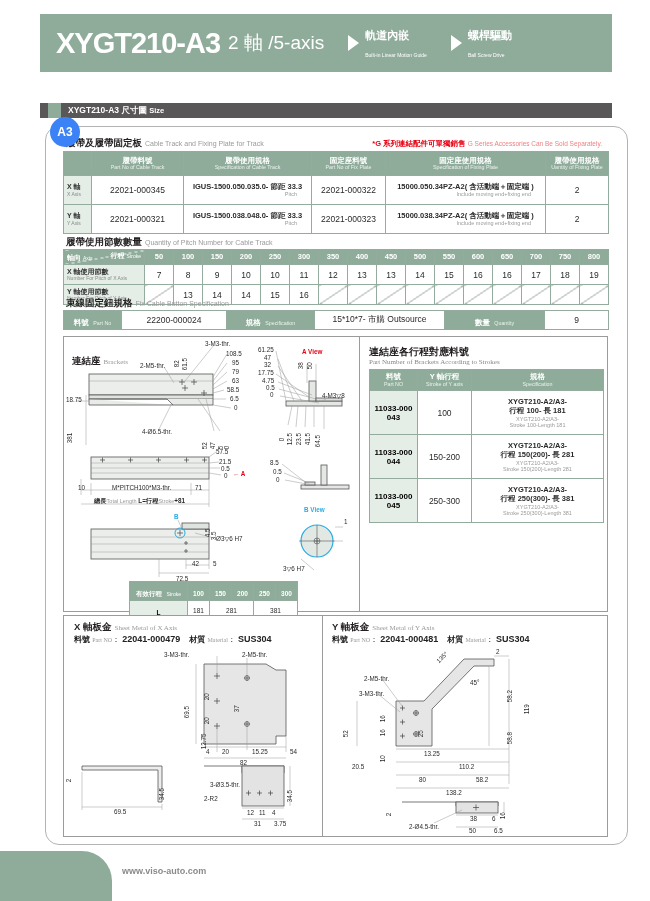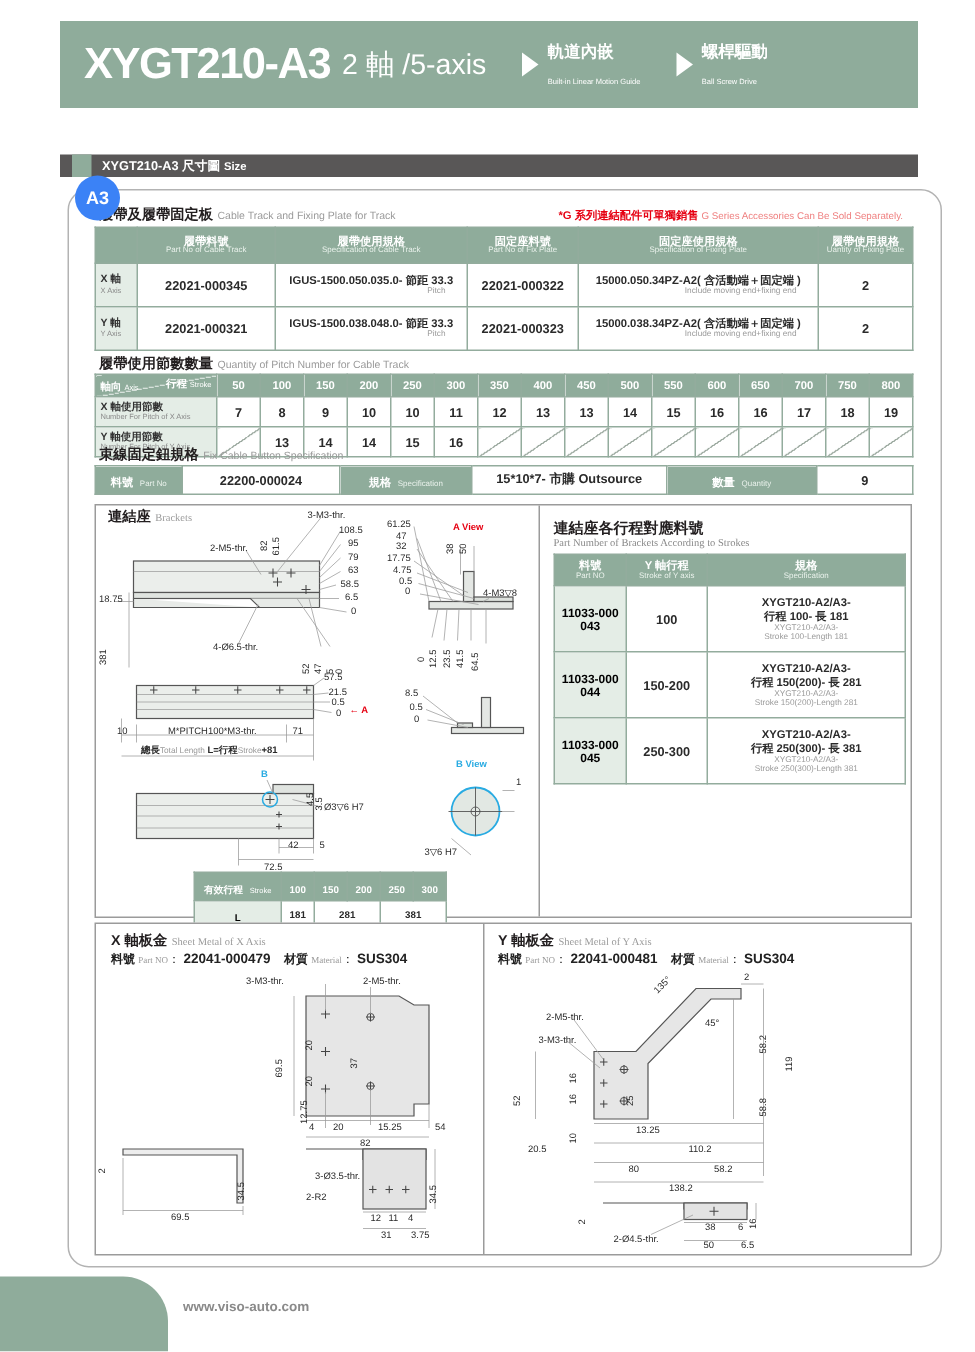--- a/index.html
+++ b/index.html
@@ -29,21 +29,21 @@
   
   table{border-collapse:collapse;table-layout:fixed}
   td{border:1px solid #93ac9d;overflow:hidden;vertical-align:middle}
   .gh{background:#8fac9b;color:#fff;text-align:center}
   .gh .zh{display:block;font-size:7.5px;font-weight:bold;line-height:1.25}
   .gh .en{display:block;font-size:5.3px;line-height:1.1;color:#eaf2ec}
   .lab{background:#e4ede6;text-align:center}
   .labL{background:#e4ede6;text-align:left;padding-left:3px}
   .labL .zh{display:block;font-size:7px;font-weight:bold;color:#333;line-height:1.2}
   .labL .en{display:block;font-size:5px;color:#8a8a8a;line-height:1.05}
-  .val{background:#fff;text-align:center;font-size:8.5px;font-weight:bold;color:#2a2a2a}
+  .val{background:#fff;text-align:center;font-size:8.5px;font-weight:normal;color:#2a2a2a}
   .spec2 .l1{display:block;font-size:7.5px;font-weight:bold;color:#2a2a2a;text-align:center;line-height:1.25}
   .spec2 .l2{display:block;font-size:5.5px;color:#9a9a9a;text-align:right;padding-right:14px;line-height:1.05}
   .diag{background:#fff;background-image:linear-gradient(to bottom right,transparent 48.6%,#9aa89e 48.6%,#9aa89e 51.4%,transparent 51.4%)}
   .corner{position:relative;background:#8fac9b;background-image:linear-gradient(to bottom right,transparent 49%,rgba(255,255,255,.85) 49%,rgba(255,255,255,.85) 51%,transparent 51%)}
   .corner .tr{position:absolute;right:3px;top:1px;color:#fff;font-size:7px;font-weight:bold}
   .corner .tr .en{font-weight:normal;font-size:5px}
   .corner .bl{position:absolute;left:3px;bottom:1px;color:#fff;font-size:7px;font-weight:bold}
   .corner .bl .en{font-weight:normal;font-size:5px}
   
   .panel{position:absolute;border:1px solid #9b9b9b;background:#fff}
@@ -424,21 +424,21 @@
           <path d="M250,204 h6 M253,201 v6"></path>
         </g>
       <circle cx="253" cy="204" r="3" fill="none" stroke="#555" stroke-width="0.6"></circle>
       <g stroke="#999" stroke-width="0.5">
           <line x1="271" y1="190" x2="279" y2="190"></line>
           <line x1="271" y1="204" x2="279" y2="204"></line>
           <line x1="237" y1="222" x2="250" y2="233"></line>
         </g>
     </svg>
 
-    <div class="ptitle" style="left:8px;top:1px">
+    <div class="ptitle" style="left:8px;top:18px">
       <span>連結座</span><span class="en">Brackets</span>
     </div>
 
     <span class="dim" style="left:141px;top:4px">3-M3-thr.</span>
     <span class="dim" style="left:162px;top:14px">108.5</span>
     <span class="dim" style="left:168px;top:23px">95</span>
     <span class="dim" style="left:168px;top:32px">79</span>
     <span class="dim" style="left:168px;top:41px">63</span>
     <span class="dim" style="left:163px;top:50px">58.5</span>
     <span class="dim" style="left:166px;top:59px">6.5</span>

